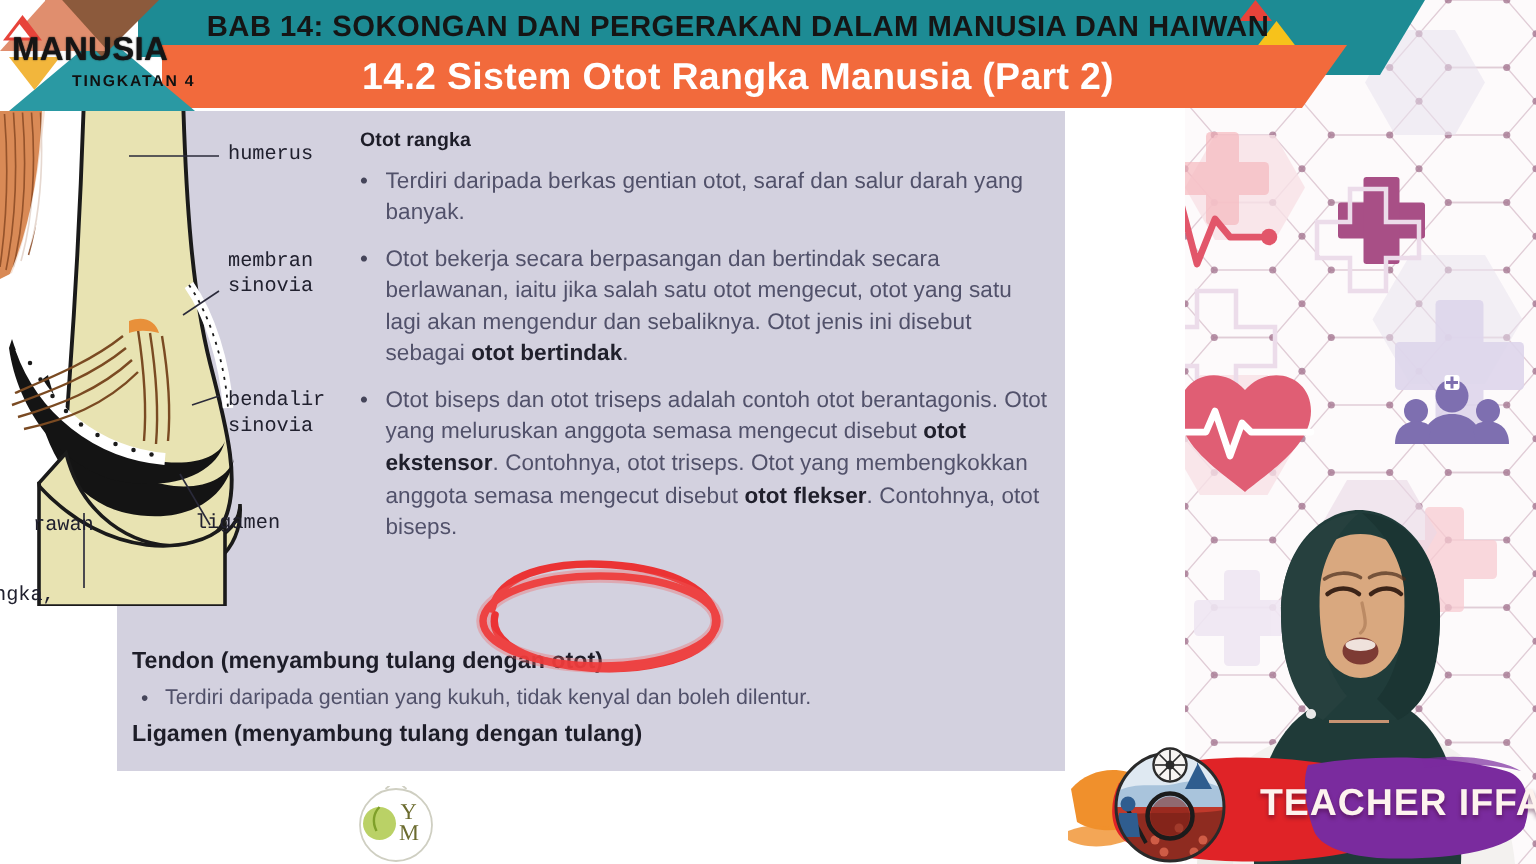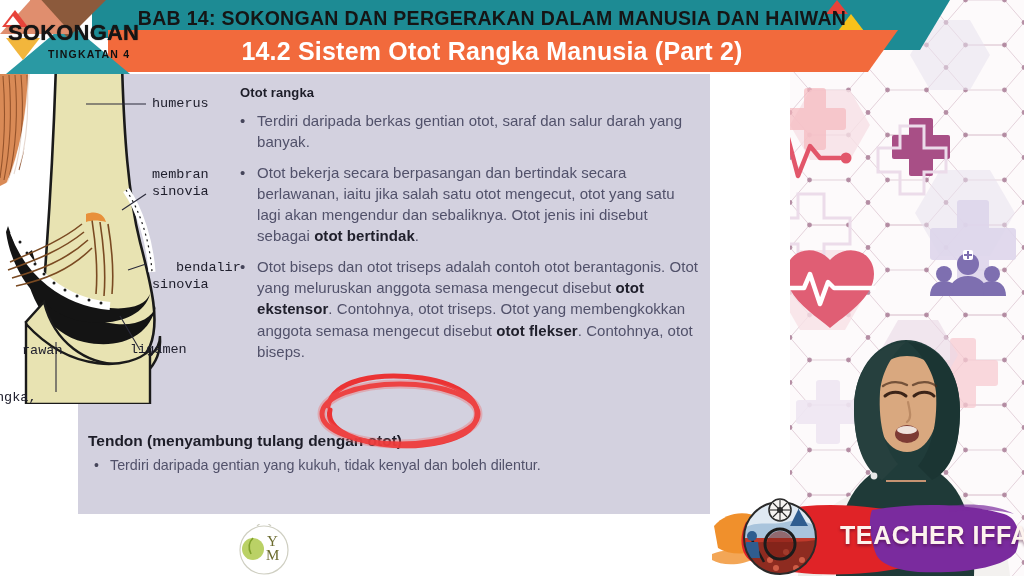--- a/index.html
+++ b/index.html
@@ -226,21 +226,21 @@
         <line x1="86" y1="30" x2="146" y2="30"></line>
         <path d="M122 136 L146 120"></path>
         <path d="M128 196 L146 190"></path>
         <path d="M120 242 L140 276"></path>
         <path d="M56 268 L56 318"></path>
       </g>
     </svg>
     <div class="fig-label" style="left:152px;top:22px;">humerus</div>
     <div class="fig-label" style="left:152px;top:93px;">membran</div>
     <div class="fig-label" style="left:152px;top:110px;">sinovia</div>
-    <div class="fig-label" style="left:152px;top:186px;margin-left:24px;">bendalir</div>
+    <div class="fig-label" style="left:152px;top:186px;">bendalir</div>
     <div class="fig-label" style="left:152px;top:203px;">sinovia</div>
     <div class="fig-label" style="left:130px;top:268px;">ligamen</div>
     <div class="fig-label" style="left:22px;top:269px;">rawan</div>
     <div class="fig-label" style="left:-4px;top:316px;">ngka,</div>
   </div>
 
   <div class="txt">
     <div class="t-head">Otot rangka</div>
 
     <div class="t-li">
@@ -258,20 +258,21 @@
       <div class="t-body" id="b3"><span>Otot biseps dan otot triseps adalah contoh otot berantagonis. Otot yang meluruskan anggota semasa mengecut disebut </span><b>otot ekstensor</b><span>. Contohnya, otot triseps. Otot yang membengkokkan anggota semasa mengecut disebut </span><b>otot flekser</b><span>. Contohnya, otot biseps.</span></div>
     </div>
   </div>
 
   <div class="bottom-block">
     <div class="b-head">Tendon (menyambung tulang dengan otot)</div>
     <div class="b-li">
       <div class="b-bullet">•</div>
       <div class="b-body">Terdiri daripada gentian yang kukuh, tidak kenyal dan boleh dilentur.</div>
     </div>
+    <div class="b-head">Ligamen (menyambung tulang dengan tulang)</div>
   </div>
 
   <div class="annot">
     <svg width="200" height="86" viewBox="0 0 200 86">
       <g fill="none" stroke="#ee2626" stroke-width="5" stroke-linecap="round" opacity=".92">
         <ellipse cx="96" cy="46" rx="78" ry="30"></ellipse>
         <path d="M24 38 C30 12 72 4 118 10 C158 16 178 34 172 52
                  C166 72 120 82 76 76 C42 71 22 58 26 42"></path>
       </g>
       <g fill="none" stroke="#f06060" stroke-width="9" stroke-linecap="round" opacity=".35">
@@ -480,18 +481,18 @@
     <div class="hdr-chapter">BAB 14: SOKONGAN DAN PERGERAKAN DALAM MANUSIA DAN HAIWAN</div>
     <div class="hdr-topic">14.2 Sistem Otot Rangka Manusia (Part 2)</div>
 
     <div class="logo-wrap">
       <div class="logo-tri-teal"></div>
       <div class="logo-tri-brown"></div>
       <div class="logo-tri-salmon"></div>
       <div class="logo-tri-yellow"></div>
       <div class="logo-tri-red"></div>
       <div class="logo-tri-white"></div>
-      <div class="logo-text">SOKONGAN</div>
+      <div class="logo-text">MANUSIA</div>
       <div class="logo-sub">TINGKATAN 4</div>
     </div>
   </div>
 
 </div>
 
 </body></html>

